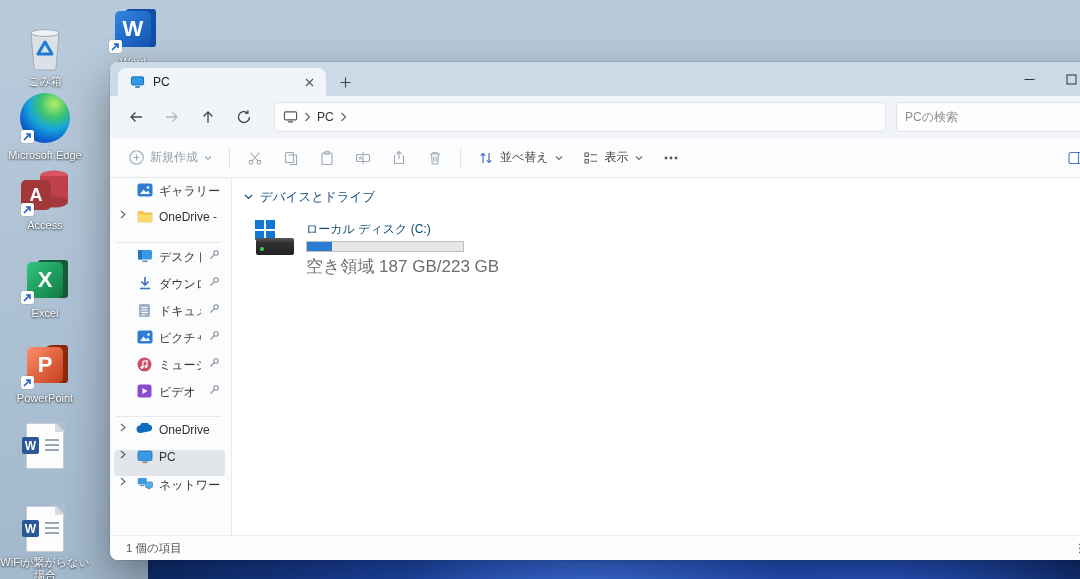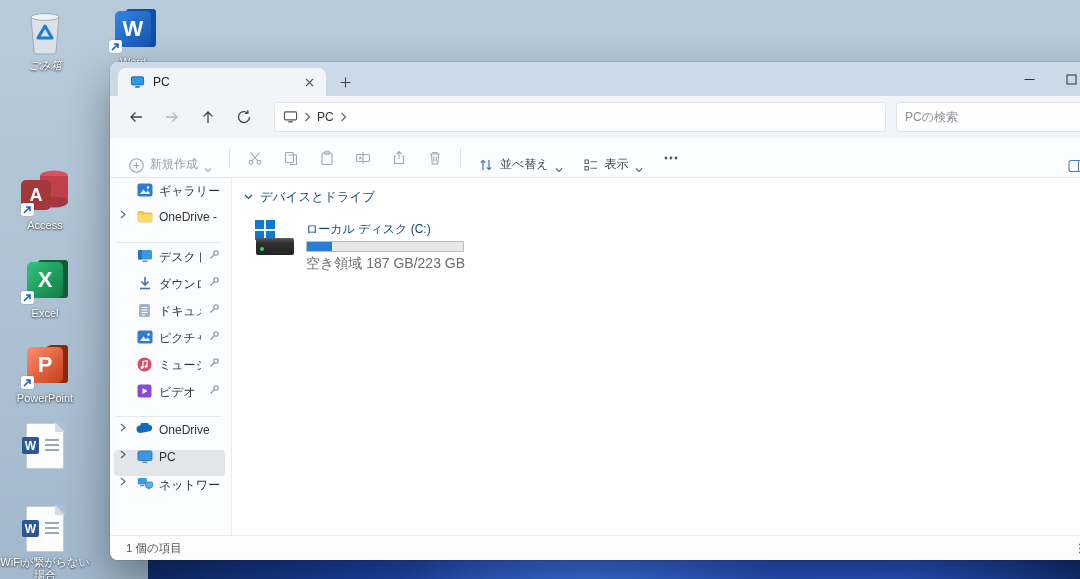--- a/index.html
+++ b/index.html
@@ -52,21 +52,21 @@
   .nav-btn { width:32px; height:30px; display:flex; align-items:center; justify-content:center; border-radius:4px; }
   .addressbar { flex:1; height:30px; margin:0 6px 0 10px; background:#fdfdfd; border:1px solid #e2e2e2; border-radius:4px;
     display:flex; align-items:center; padding:0 8px; gap:6px; font-size:12px; color:#333; }
   .searchbox { width:226px; height:30px; background:#fdfdfd; border:1px solid #e2e2e2; border-radius:4px;
     display:flex; align-items:center; padding:0 8px; }
   .searchbox input { border:none; outline:none; flex:1; font-size:12px; color:#404040; font-family:"Liberation Sans",sans-serif; background:transparent; }
   .searchbox input::placeholder { color:#8a8f95; }
 
   .cmdbar { height:40px; background:#fbfdfe; border-bottom:1px solid #e7e7e7; display:flex; align-items:center;
     padding:0 10px; gap:2px; flex:none; }
-  .cmd-btn { height:30px; display:flex; align-items:flex-end; gap:6px; padding:0 9px; border-radius:4px; font-size:12px; color:#444; }
+  .cmd-btn { height:30px; display:flex; align-items:center; gap:6px; padding:0 9px; border-radius:4px; font-size:12px; color:#444; }
   .cmd-btn.disabled { color:#9aa0a6; }
   .cmd-icon-btn { width:34px; height:30px; display:flex; align-items:center; justify-content:center; border-radius:4px; }
   .cmd-sep { width:1px; height:20px; background:#dfe3e6; margin:0 6px; }
   .cmd-spacer { flex:1; }
 
   .body { flex:1; display:flex; min-height:0; }
   .sidebar { width:122px; flex:none; padding:4px 2px 4px 0; border-right:1px solid #e8eaec; overflow:hidden; background:#fbfcfd; }
   .side-row { height:26px; display:flex; align-items:flex-start; gap:6px; padding:0 4px 0 2px; margin:1px 4px; border-radius:4px;
     font-size:12px; color:#333; }
   .side-row.selected { background:#e2e5e9; }
@@ -83,36 +83,36 @@
   .winlogo { position:absolute; left:1px; top:0; width:20px; height:20px; display:grid; grid-template-columns:9px 9px;
     grid-template-rows:9px 9px; gap:2px; }
   .winlogo i { background:#0e78d4; }
   .drive-body { position:absolute; left:2px; top:18px; width:38px; height:17px; border-radius:2px;
     background:linear-gradient(180deg,#5a5a5a 0%,#303030 30%,#222 100%); }
   .drive-led { position:absolute; left:6px; top:27px; width:4px; height:4px; border-radius:50%; background:#3fd24a; }
   .drive-info { display:flex; flex-direction:column; gap:3px; padding-top:1px; min-width:0; }
   .drive-name { font-size:12px; color:#0c4a6e; white-space:nowrap; }
   .capacity { width:158px; height:11px; background:#e7e7e7; border:1px solid #bfbfbf; }
   .capacity-fill { height:100%; background:#2b7cd3; }
-  .drive-free { font-size:14px; color:#6d6d6d; white-space:nowrap; }
+  .drive-free { font-size:17px; color:#6d6d6d; white-space:nowrap; }
 
   .statusbar { height:25px; border-top:1px solid #ececec; background:#fdfdfe; display:flex; align-items:center;
     padding:0 10px 0 16px; font-size:11.5px; color:#555; flex:none; }
   .status-spacer { flex:1; }
   .status-view { width:24px; height:20px; display:flex; align-items:center; justify-content:center; border-radius:3px; margin-left:4px; }
 
   svg { display:block; }
 </style>
 </head>
 <body>
 
 <div class="desktop">
   <div class="wallpaper-bloom"></div>
 
-  <div class="desk-icon" style="left:0;top:8px;font-style:italic;">
+  <div class="desk-icon" style="left:0;top:24px;">
     <div class="iconwrap">
       <svg width="40" height="46" viewBox="0 0 40 46">
         <path d="M6 8 L34 8 L31 43 Q31 45 28 45 L12 45 Q9 45 9 43 Z" fill="#dde3e8" fill-opacity="0.92" stroke="#9fabb6" stroke-width="1"></path>
         <ellipse cx="20" cy="8" rx="14" ry="3.4" fill="#eef2f5" stroke="#9fabb6" stroke-width="1"></ellipse>
         <path d="M20 17 L27 29 L13 29 Z" fill="none" stroke="#1e7ad4" stroke-width="3" stroke-linejoin="round"></path>
       </svg>
     </div>
     <div class="dlabel">ごみ箱</div>
   </div>
 
@@ -122,20 +122,31 @@
       <div class="tile" style="background:linear-gradient(135deg,#2f86e0,#1654b4);">W</div>
       <div class="shortcut-badge">
         <svg width="9" height="9" viewBox="0 0 9 9">
             <path d="M1 8 L7 2 M3 2 H7 V6" stroke="#1e62c8" stroke-width="1.6" fill="none"></path>
           </svg>
       </div>
     </div>
     <div class="dlabel">Word</div>
   </div>
 
+  <div class="desk-icon" style="left:0;top:90px;">
+    <div class="iconwrap" style="height:56px;">
+      <div class="edge-orb"></div>
+      <div class="shortcut-badge" style="bottom:3px;">
+        <svg width="9" height="9" viewBox="0 0 9 9">
+            <path d="M1 8 L7 2 M3 2 H7 V6" stroke="#1e62c8" stroke-width="1.6" fill="none"></path>
+          </svg>
+      </div>
+    </div>
+    <div class="dlabel">Microsoft Edge</div>
+  </div>
 
   <div class="desk-icon" style="left:0;top:168px;">
     <div class="iconwrap">
       <svg width="30" height="40" viewBox="0 0 30 40" style="position:absolute;right:2px;top:2px;">
         <ellipse cx="15" cy="6" rx="14" ry="5.5" fill="#d8555f"></ellipse>
         <rect x="1" y="6" width="28" height="26" fill="#c0414c"></rect>
         <ellipse cx="15" cy="32" rx="14" ry="5.5" fill="#a4373f"></ellipse>
       </svg>
       <div class="tile" style="background:#a4373a;width:30px;height:30px;font-size:18px;position:absolute;left:2px;top:12px;">A</div>
       <div class="shortcut-badge">

